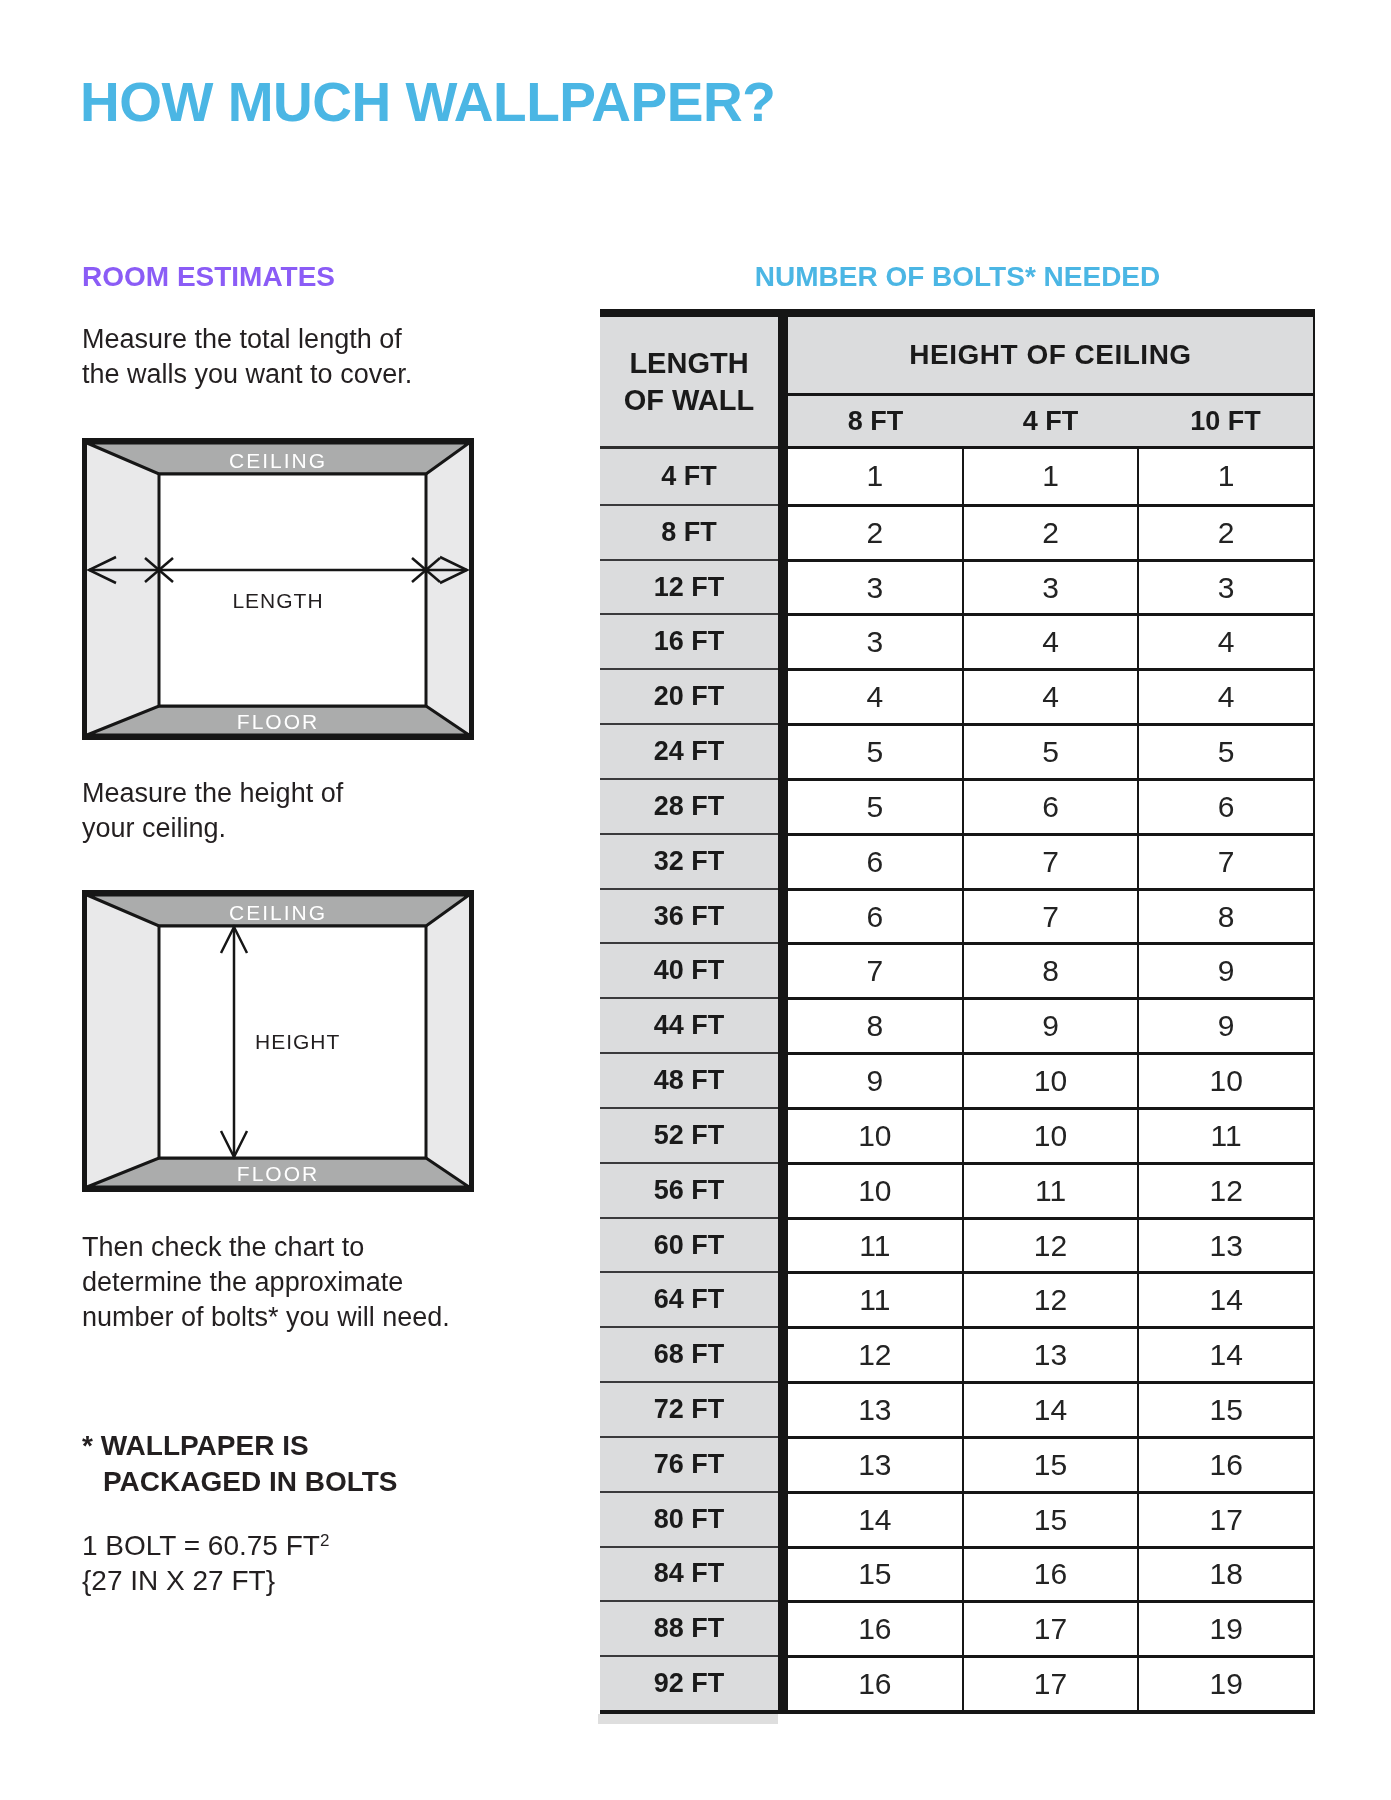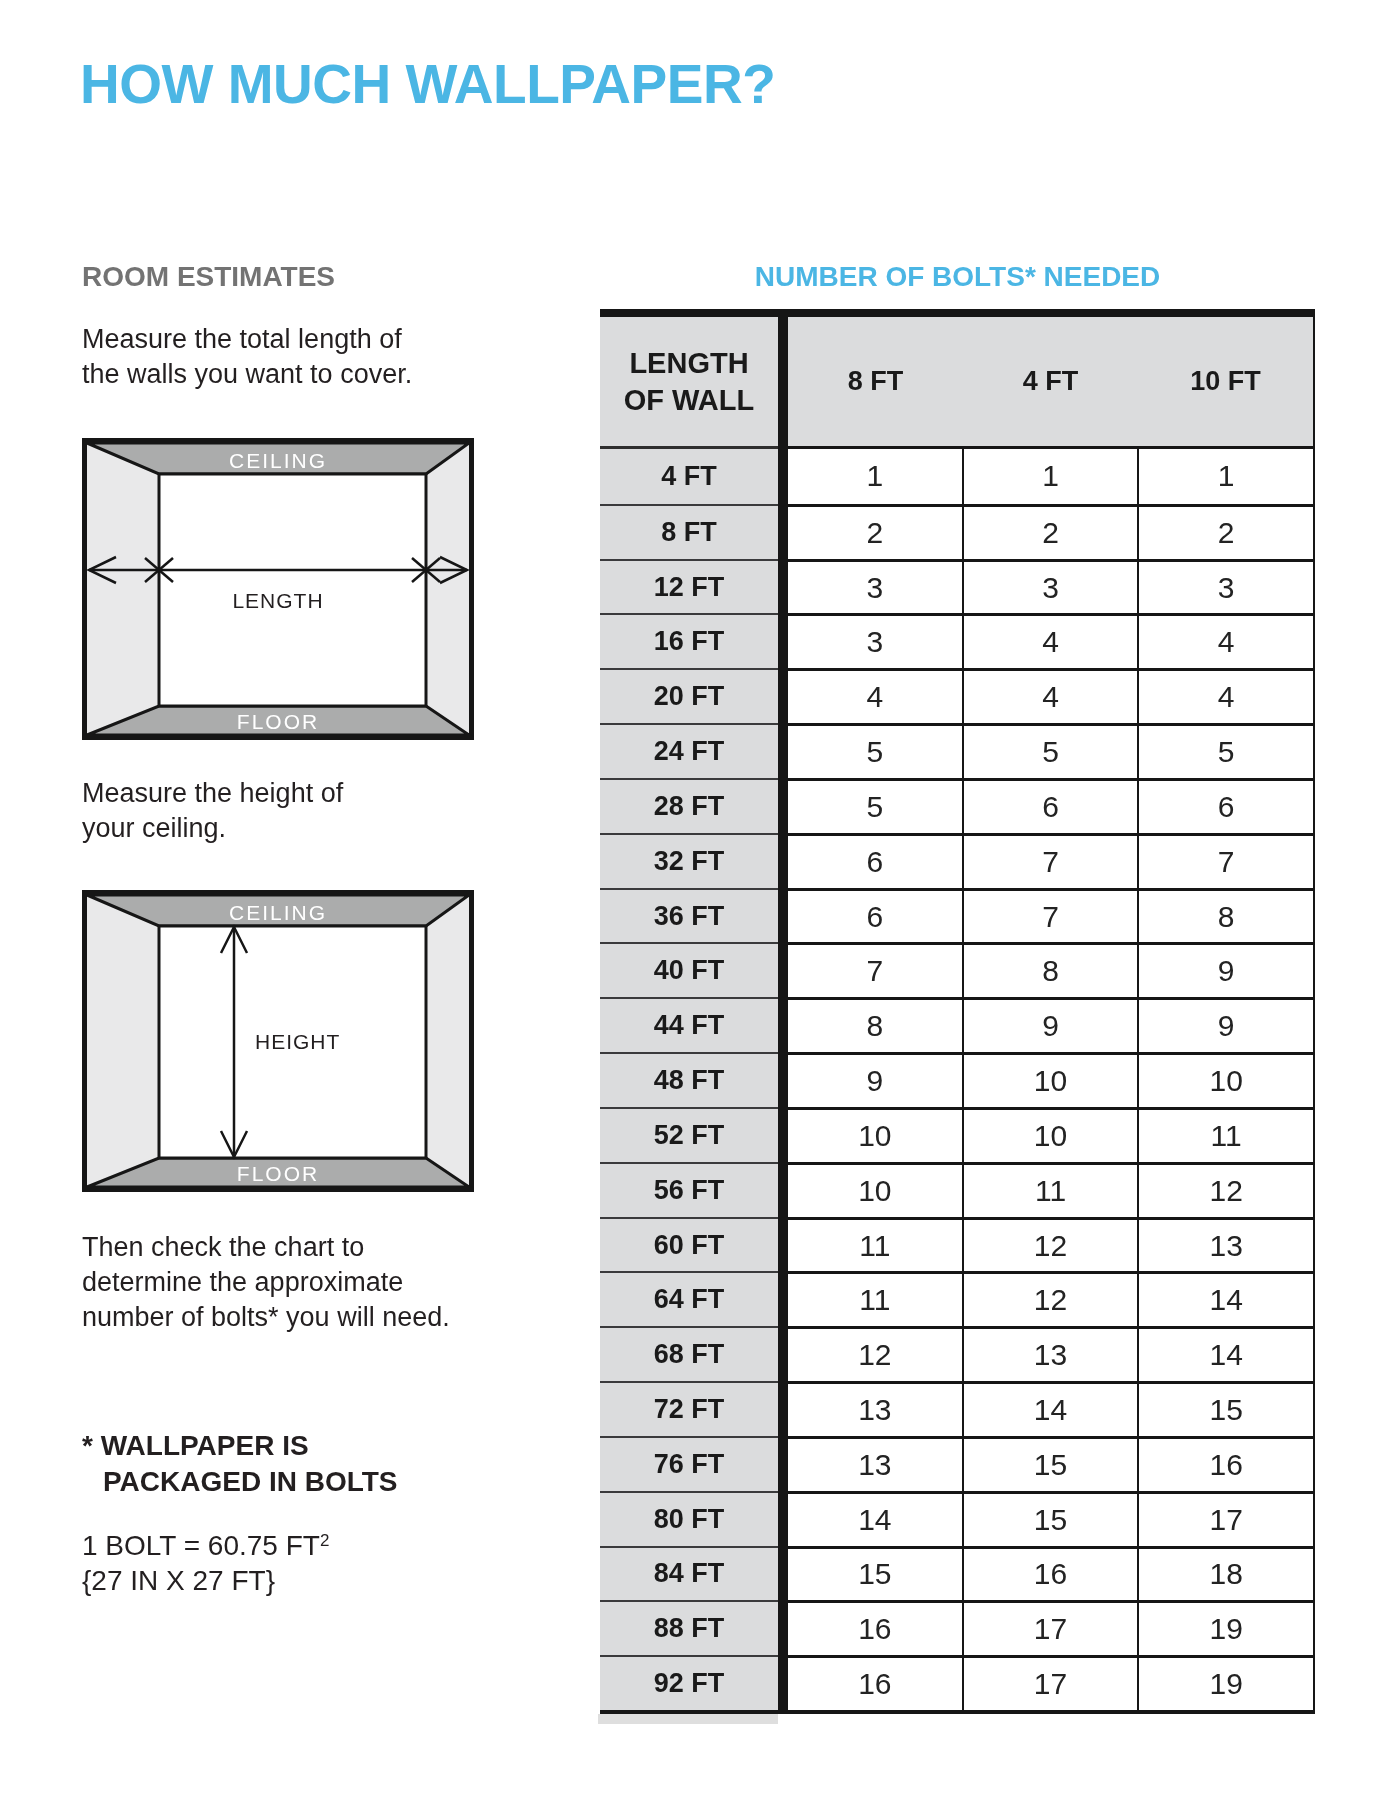--- a/index.html
+++ b/index.html
@@ -2,26 +2,26 @@
 <html><head>
 <meta charset="utf-8">
 <style>
   html,body{margin:0;padding:0;background:#ffffff;}
   .page{
     position:relative;width:1391px;height:1800px;background:#ffffff;overflow:hidden;
     font-family:"Liberation Sans",sans-serif;color:#231F20;
   }
   
   .main-title{
-    position:absolute;left:80px;top:52px;
+    position:absolute;left:80px;top:70px;
     font-size:55px;font-weight:bold;color:#4BB6E4;letter-spacing:-0.5px;white-space:nowrap;
   }
   .section-heading{
     position:absolute;left:82px;top:261px;
-    font-size:28px;font-weight:bold;color:#737373;white-space:nowrap;
+    font-size:28px;font-weight:bold;color:#8b5cf6;white-space:nowrap;
   }
   .table-heading{
     position:absolute;left:600px;top:261px;width:715px;text-align:center;
     font-size:28px;font-weight:bold;color:#4BB6E4;white-space:nowrap;
   }
   
   .para{position:absolute;left:82px;font-size:27px;line-height:35px;color:#231F20;}
   .para-1{top:322px;}
   .para-2{top:776px;}
   .para-3{top:1230px;}
@@ -151,20 +151,21 @@
 
   <div class="bolt-table">
     <div class="topbar"></div>
     <div class="t-head">
       <div class="t-left-head">
         <div>LENGTH</div>
         <div>OF WALL</div>
       </div>
       <div class="vdiv"></div>
       <div class="t-right-head">
+        <div class="group-head">HEIGHT OF CEILING</div>
         <div class="ft-row">
           <div class="ft-cell">8 FT</div>
           <div class="ft-cell">4 FT</div>
           <div class="ft-cell">10 FT</div>
         </div>
       </div>
     </div>
     <div class="t-rows">
   <div class="t-row">
     <div class="cell label">4 FT</div>

